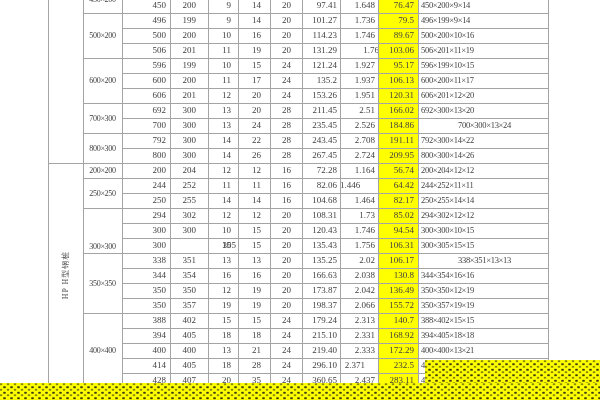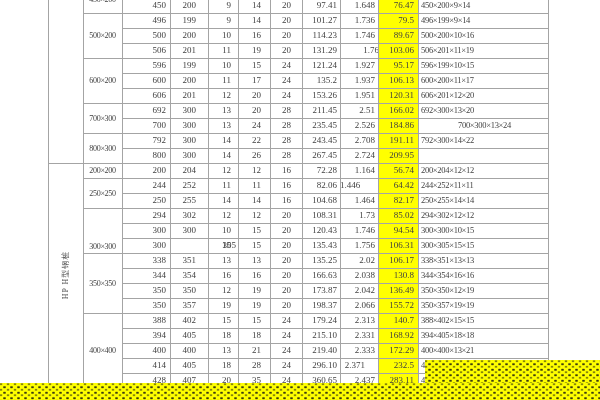--- a/index.html
+++ b/index.html
@@ -145,20 +145,21 @@
       </div>
       <div class="row" style="top: 148px;">
         <div class="cell num" style="left: 122px; width: 48px; padding-right: 4px;">800</div>
         <div class="cell num" style="left: 170px; width: 38px; padding-right: 12px;">300</div>
         <div class="cell num" style="left: 208px; width: 30px; padding-right: 7px;">14</div>
         <div class="cell num" style="left: 238px; width: 32px; padding-right: 9px;">26</div>
         <div class="cell num" style="left: 270px; width: 32px; padding-right: 11px;">28</div>
         <div class="cell num" style="left: 302px; width: 38px; padding-right: 3px;">267.45</div>
         <div class="cell num" style="left: 340px; width: 38px; padding-right: 3px;">2.724</div>
         <div class="cell num" style="left: 378px; width: 40px; padding-right: 4px;">209.95</div>
+        <div class="cell spec" style="left: 418px; width: 130px;">800×300×14×26</div>
       </div>
       <div class="row" style="top: 163px;">
         <div class="cell num" style="left: 122px; width: 48px; padding-right: 4px;">200</div>
         <div class="cell num" style="left: 170px; width: 38px; padding-right: 12px;">204</div>
         <div class="cell num" style="left: 208px; width: 30px; padding-right: 7px;">12</div>
         <div class="cell num" style="left: 238px; width: 32px; padding-right: 9px;">12</div>
         <div class="cell num" style="left: 270px; width: 32px; padding-right: 11px;">16</div>
         <div class="cell num" style="left: 302px; width: 38px; padding-right: 3px;">72.28</div>
         <div class="cell num" style="left: 340px; width: 38px; padding-right: 3px;">1.164</div>
         <div class="cell num" style="left: 378px; width: 40px; padding-right: 4px;">56.74</div>
@@ -221,21 +222,21 @@
       </div>
       <div class="row" style="top: 253px;">
         <div class="cell num" style="left: 122px; width: 48px; padding-right: 4px;">338</div>
         <div class="cell num" style="left: 170px; width: 38px; padding-right: 12px;">351</div>
         <div class="cell num" style="left: 208px; width: 30px; padding-right: 7px;">13</div>
         <div class="cell num" style="left: 238px; width: 32px; padding-right: 9px;">13</div>
         <div class="cell num" style="left: 270px; width: 32px; padding-right: 11px;">20</div>
         <div class="cell num" style="left: 302px; width: 38px; padding-right: 3px;">135.25</div>
         <div class="cell num" style="left: 340px; width: 38px; padding-right: 3px;">2.02</div>
         <div class="cell num" style="left: 378px; width: 40px; padding-right: 4px;">106.17</div>
-        <div class="cell spec" style="left: 418px; width: 130px;">338×351×13×13</div>
+        <div class="cell spec" style="left: 418px; width: 130px; text-align: center;">338×351×13×13</div>
       </div>
       <div class="row" style="top: 268px;">
         <div class="cell num" style="left: 122px; width: 48px; padding-right: 4px;">344</div>
         <div class="cell num" style="left: 170px; width: 38px; padding-right: 12px;">354</div>
         <div class="cell num" style="left: 208px; width: 30px; padding-right: 7px;">16</div>
         <div class="cell num" style="left: 238px; width: 32px; padding-right: 9px;">16</div>
         <div class="cell num" style="left: 270px; width: 32px; padding-right: 11px;">20</div>
         <div class="cell num" style="left: 302px; width: 38px; padding-right: 3px;">166.63</div>
         <div class="cell num" style="left: 340px; width: 38px; padding-right: 3px;">2.038</div>
         <div class="cell num" style="left: 378px; width: 40px; padding-right: 4px;">130.8</div>

